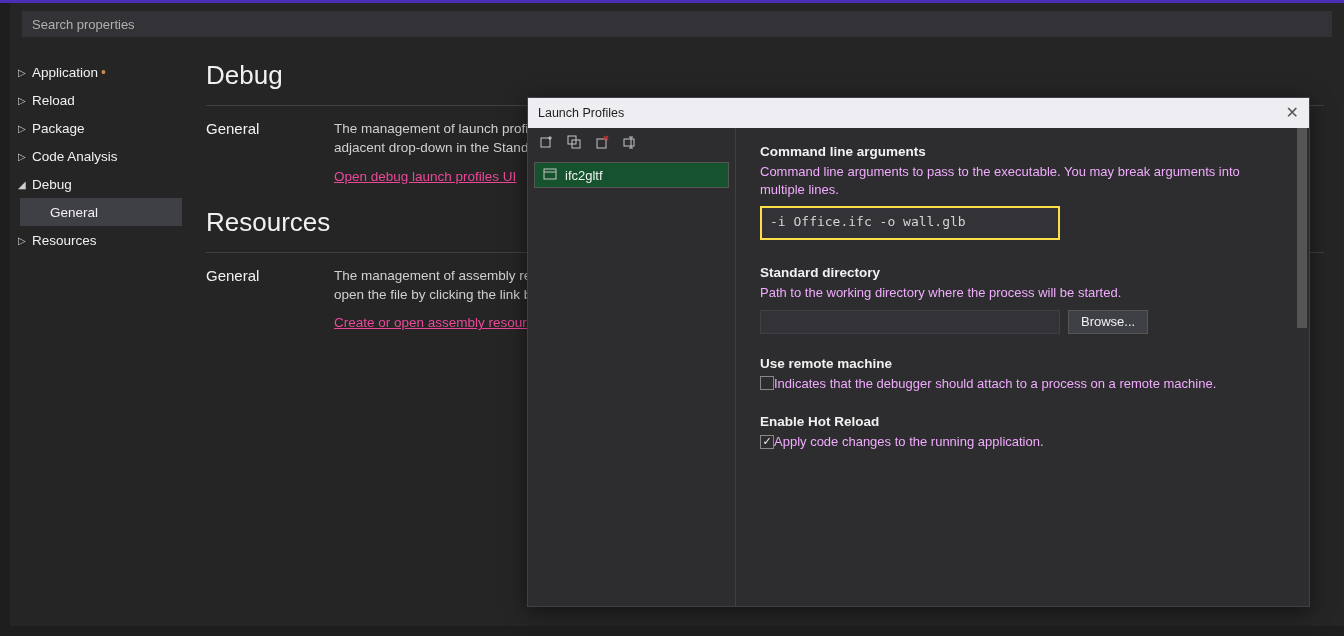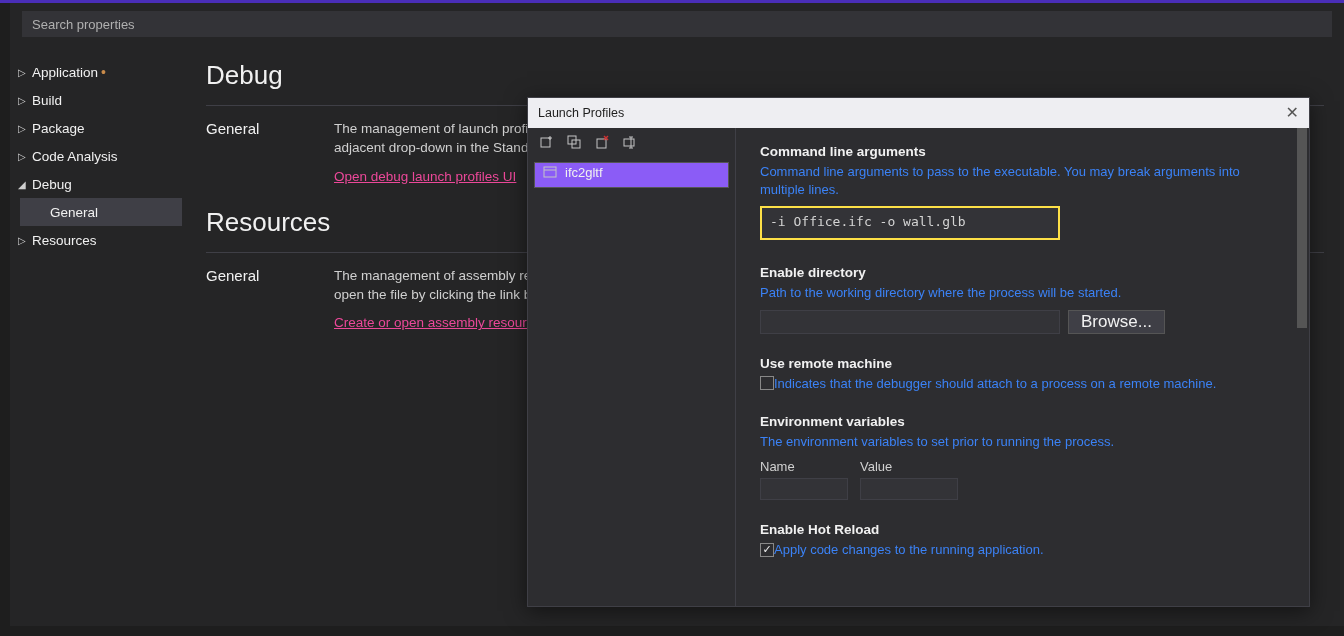--- a/index.html
+++ b/index.html
@@ -170,42 +170,43 @@
     display: inline-flex;
     width: 16px; height: 16px;
     align-items: center; justify-content: center;
   }
   .profile-list {
     padding: 6px;
   }
   .profile-item {
     height: 26px;
     border: 1px solid #555;
-    background: #8b5cf6;
-    display: flex;
+    background: #14532d;
+    display: flex;
+    align-items: center;
     gap: 8px;
-    padding: 2px 8px;
+    padding: 8px 8px;
     color: #f1f1f1;
     font-size: 13px;
   }
   .profile-icon {
     color: #c5c5c5;
   }
   .dialog-right {
     flex: 1;
     padding: 16px 24px 0 24px;
     overflow-y: auto;
     position: relative;
   }
   .dialog-right::-webkit-scrollbar { width: 14px; }
   .dialog-right::-webkit-scrollbar-track { background: #2d2d30; }
   .dialog-right::-webkit-scrollbar-thumb { background: #555; }
   .field-block { margin-bottom: 22px; }
   .field-title { font-weight: 600; color: #f1f1f1; margin-bottom: 4px; font-size: 13.5px; }
-  .field-desc { color: #3b82f6; font-size: 13px; margin-bottom: 8px; line-height: 1.35; }
+  .field-desc { color: #f0abfc; font-size: 13px; margin-bottom: 8px; line-height: 1.35; }
   .text-input {
     width: 300px;
     height: 34px;
     background: #333337;
     border: 2px solid #fde047;
     color: #d4d4d4;
     font-family: Consolas, monospace;
     font-size: 13px;
     padding: 6px 8px;
     resize: none;
@@ -215,21 +216,21 @@
     width: 300px; height: 24px;
     background: #333337; border: 1px solid #3f3f46;
     color: #d4d4d4; padding: 0 6px;
   }
   .browse-btn {
     height: 24px;
     background: #3f3f46;
     border: 1px solid #555;
     color: #f1f1f1;
     padding: 0 12px;
-    font-size: 17px;
+    font-size: 13px;
     cursor: pointer;
   }
   .cb-row { display: flex; align-items: center; gap: 0; margin-top: 4px; }
   .cb {
     width: 14px; height: 14px;
     border: 1px solid #888;
     background: #2d2d30;
     display: inline-flex;
     align-items: center; justify-content: center;
     font-size: 11px; color: #f1f1f1;
@@ -268,21 +269,21 @@
 
   <div class="content-row">
     <div class="sidebar">
       <div class="sidebar-item">
         <span class="caret">▷</span>
         <span>Application</span>
         <span class="dirty-dot">•</span>
       </div>
       <div class="sidebar-item">
         <span class="caret">▷</span>
-        <span>Build</span>
+        <span>Reload</span>
       </div>
       <div class="sidebar-item">
         <span class="caret">▷</span>
         <span>Package</span>
       </div>
       <div class="sidebar-item">
         <span class="caret">▷</span>
         <span>Code Analysis</span>
       </div>
       <div class="sidebar-item">
@@ -373,50 +374,36 @@
     </div>
 
     <div class="dialog-right">
       <div class="field-block">
         <div class="field-title">Command line arguments</div>
         <div class="field-desc">Command line arguments to pass to the executable. You may break arguments into multiple lines.</div>
         <textarea class="text-input" style="">-i Office.ifc -o wall.glb</textarea>
       </div>
 
       <div class="field-block">
-        <div class="field-title">Enable directory</div>
+        <div class="field-title">Standard directory</div>
         <div class="field-desc">Path to the working directory where the process will be started.</div>
         <div class="wd-row">
           <input class="wd-input" value="" style="">
           <button class="browse-btn">Browse...</button>
         </div>
       </div>
 
       <div class="field-block">
         <div class="field-title">Use remote machine</div>
         <div class="cb-row">
           <span class="cb"></span>
           <span class="field-desc" style="margin:0">Indicates that the debugger should attach to a process on a remote machine.</span>
         </div>
       </div>
 
-      <div class="field-block">
-        <div class="field-title">Environment variables</div>
-        <div class="field-desc">The environment variables to set prior to running the process.</div>
-        <div class="env-table">
-          <div class="env-header">
-            <span>Name</span>
-            <span>Value</span>
-          </div>
-          <div class="env-row">
-            <div class="env-cell name"></div>
-            <div class="env-cell value"></div>
-          </div>
-        </div>
-      </div>
 
       <div class="field-block" style="margin-bottom:13px">
         <div class="field-title">Enable Hot Reload</div>
         <div class="cb-row">
           <span class="cb">✓</span>
           <span class="field-desc" style="margin:0">Apply code changes to the running application.</span>
         </div>
       </div>
 
       <div class="scrollbar-fake">

